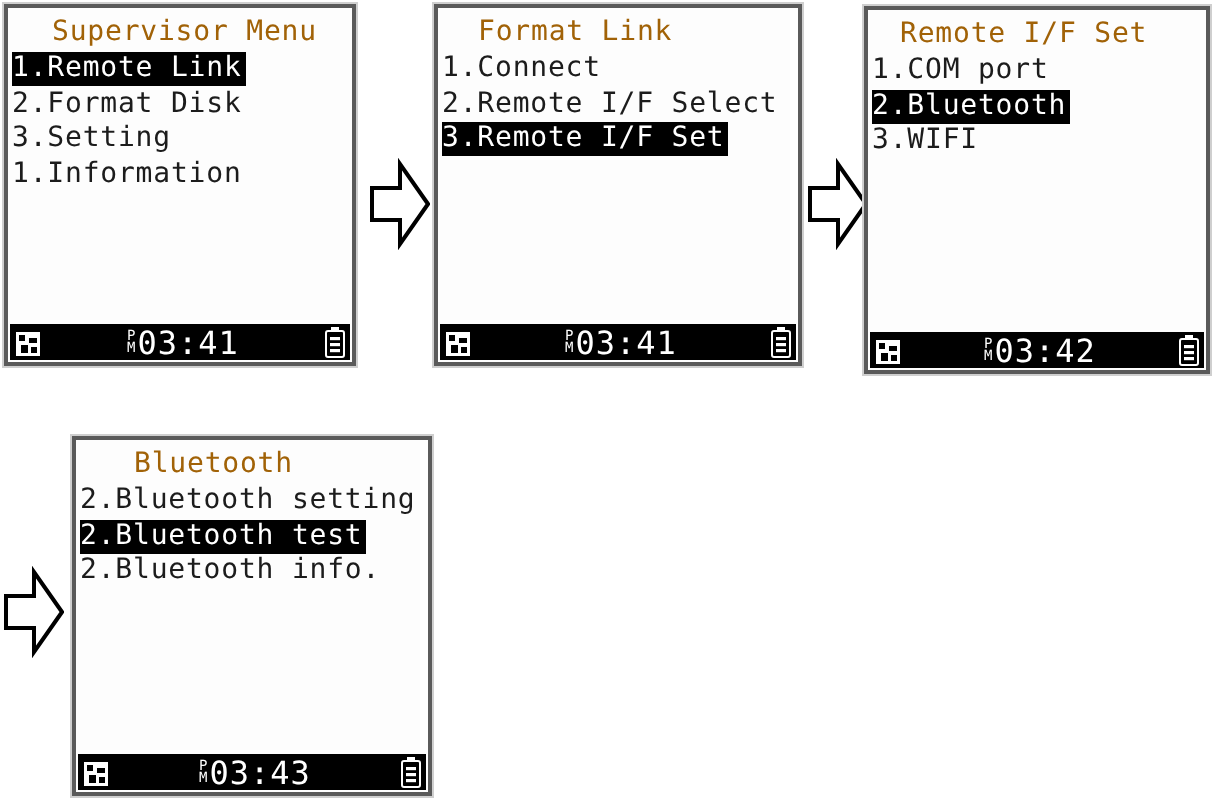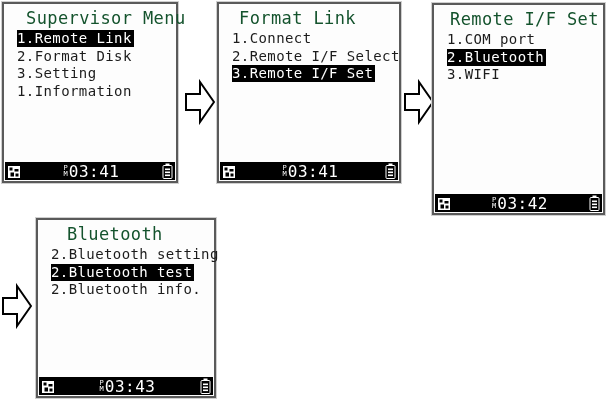--- a/index.html
+++ b/index.html
@@ -6,45 +6,45 @@
   body{
     width:612px;height:402px;position:relative;background:#ffffff;
     font-family:"DejaVu Sans Mono","Liberation Mono",monospace;
     overflow:hidden;
   }
   .screen{
     position:absolute;background:#fdfdfd;box-sizing:border-box;
     border:2px solid #5a5a5a;box-shadow:0 0 0 1px #cfcfcf;
   }
   .screen-title{
-    font-size:17px;letter-spacing:0.4px;color:#14532d;
+    font-size:14px;letter-spacing:0.4px;color:#a16207;
     margin-top:4px;white-space:nowrap;
   }
   .menu{margin-top:2px;}
   .menu-item{
-    line-height:17.5px;height:17.5px;padding-left:13px;white-space:nowrap;
+    line-height:17.5px;height:17.5px;padding-left:2px;white-space:nowrap;
     font-size:14px;letter-spacing:0.4px;color:#1c1c1c;
   }
   .menu-item .label{padding:0 2px 1px 0;}
   .menu-item .label.selected{background:#000;color:#fff;}
   .status-bar{
     position:absolute;left:1px;right:1px;bottom:1px;height:18px;
     background:#000;display:flex;align-items:center;
     padding:0 2px;box-sizing:border-box;
   }
   .mode-icon{width:14px;height:14px;display:block;flex:0 0 auto;}
   .clock{flex:1;display:flex;justify-content:center;align-items:center;color:#fff;}
   .meridiem{display:flex;flex-direction:column;font-size:7px;line-height:6.5px;margin-right:1px;}
   .time{font-size:16px;letter-spacing:0.5px;}
   .battery-icon{width:11px;height:16px;display:block;flex:0 0 auto;}
   .flow-arrow{position:absolute;width:30px;height:46px;}
   
   #screen-0{left:2px;  top:2px;  width:176px;height:181px;}
   #screen-1{left:217px;top:2px;  width:184px;height:181px;}
-  #screen-2{left:432px;top:3px;  width:173px;height:212px;}
+  #screen-2{left:432px;top:3px;  width:173px;height:184px;}
   #screen-3{left:36px; top:218px;width:180px;height:180px;}
   #screen-0 .screen-title{padding-left:22px;}
   #screen-1 .screen-title{padding-left:20px;}
   #screen-2 .screen-title{padding-left:16px;}
   #screen-3 .screen-title{padding-left:29px;}
   #arrow-0{left:185px;top:79px;}
   #arrow-1{left:404px;top:79px;}
   #arrow-2{left:2px;  top:283px;}
 </style>
 </head>

